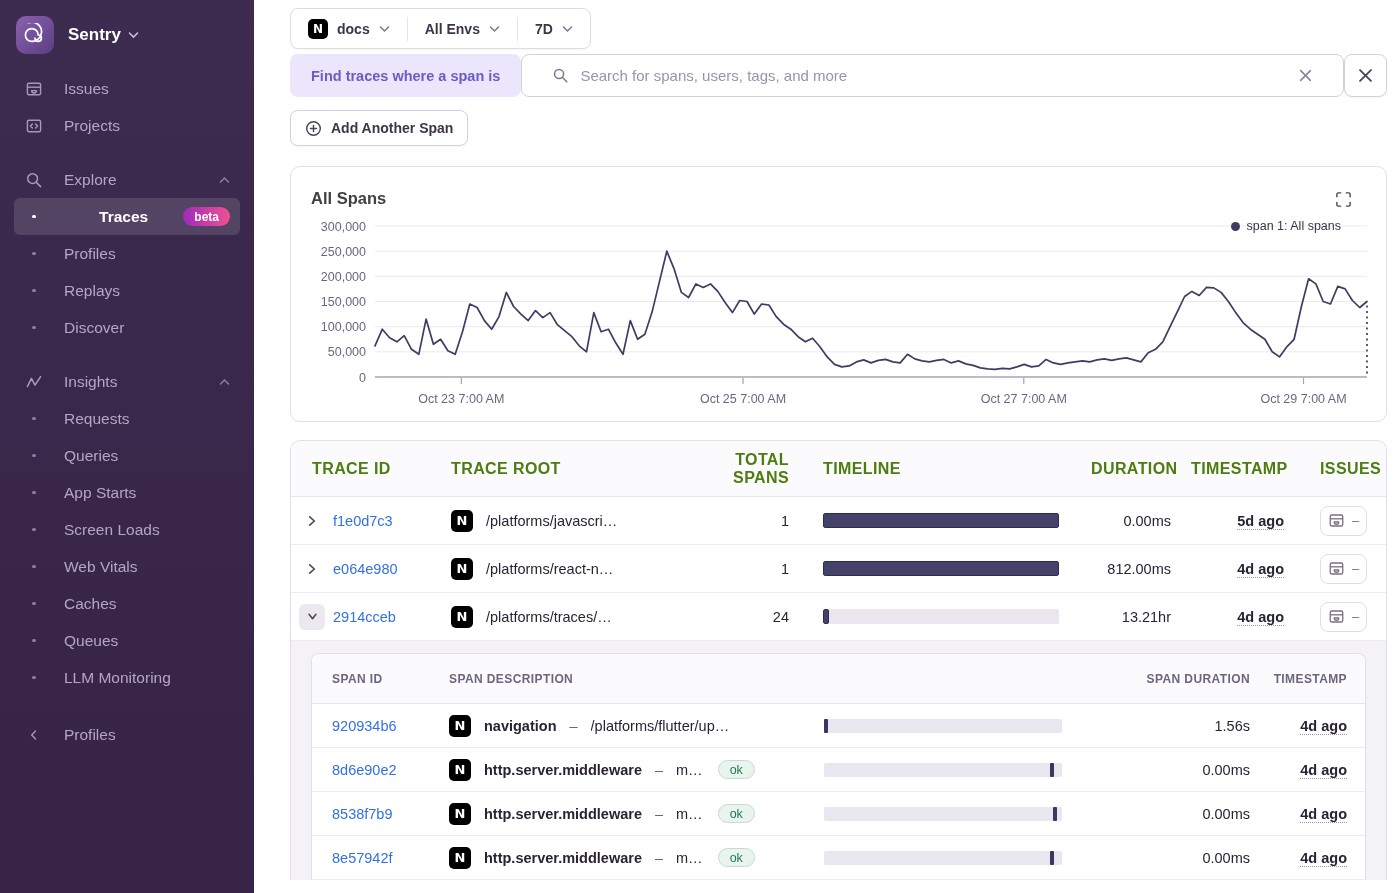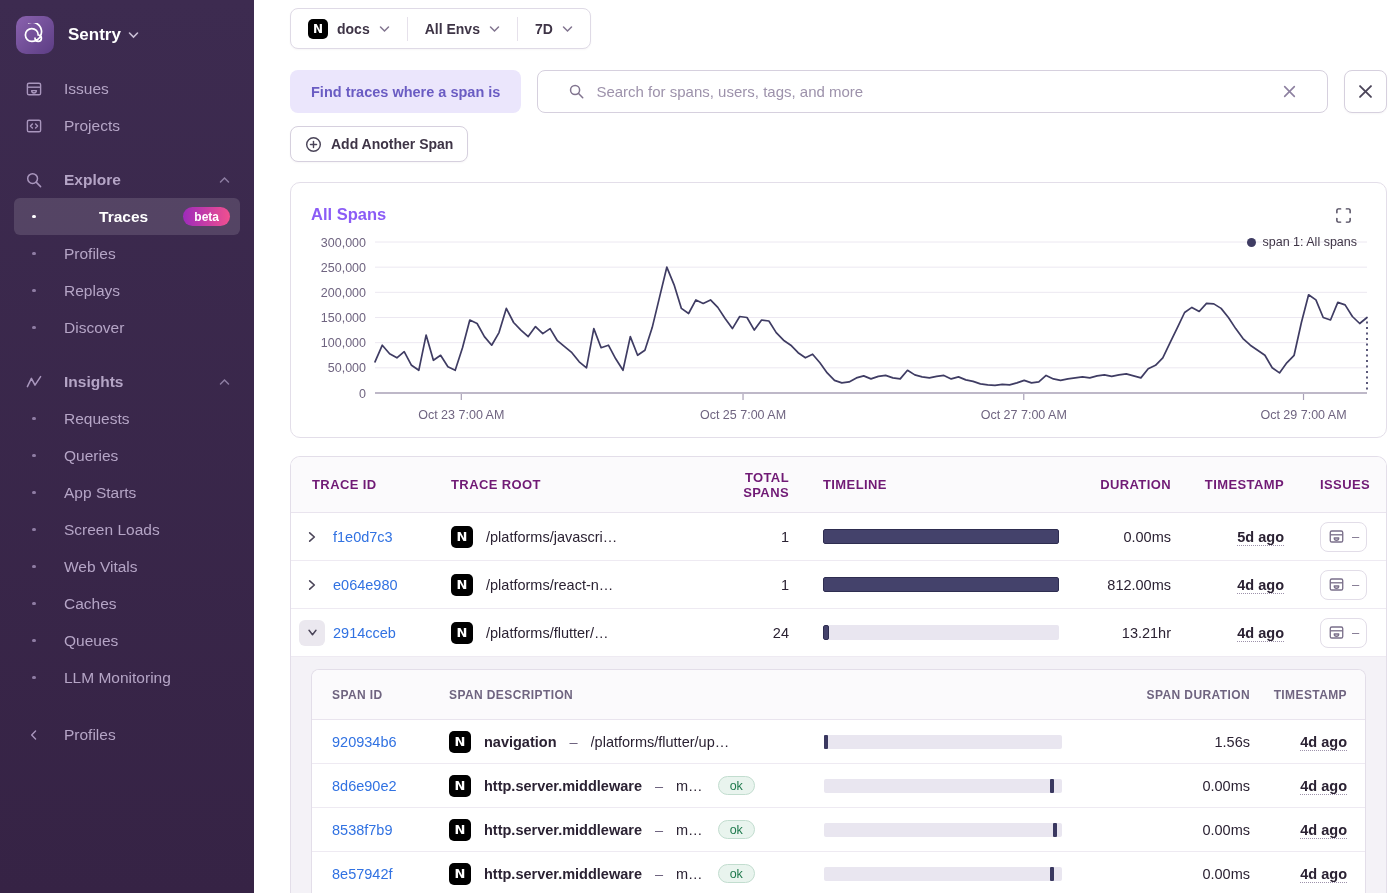--- a/index.html
+++ b/index.html
@@ -20,71 +20,71 @@
               font-size:15.5px; color:#b5a5c6; cursor:pointer; }
   .nav-item .nav-icon { width:20px; display:flex; justify-content:center; margin-right:20px; color:#a996bd; }
   .nav-item .nav-label { flex:1; white-space:nowrap; }
   .nav-item .sec-chev { color:#8d7da2; display:flex; }
   .nav-item.active { background:rgba(255,255,255,.13); color:#fff; font-weight:600;text-align:center; }
   .bullet { width:20px; display:flex; justify-content:center; margin-right:20px; }
   .bullet i { width:3.5px; height:3.5px; border-radius:50%; background:#8f7da4; }
   .nav-item.active .bullet i { background:#fff; }
   .beta-badge { background:linear-gradient(90deg,#9e2bbb,#f0508f); color:#fff; font-size:12px; font-weight:600;
                 padding:2.5px 11px; border-radius:11px; }
-  .gap-section { margin-top:17px;font-weight:bold; }
+  .gap-section { margin-top:17px; }
   .gap-footer { margin-top:38px; }
   .gap-collapse { margin-top:20px; }
 
   
   .main { flex:1; background:#fff; padding:8px 13px 0 36px; position:relative; overflow:hidden; }
 
   .topbar { display:inline-flex; align-items:center; height:41px; border:1px solid #dfdae6;
             border-radius:8px; box-shadow:0 1px 2px rgba(43,34,51,.04); background:#fff; }
   .topbar-seg { display:flex; align-items:center; gap:9px; padding:0 17px; font-weight:700; font-size:14px;
                 color:#3e3446; cursor:pointer; }
   .topbar-divider { width:1px; height:24px; background:#e6e1eb; }
   .seg-chev { color:#81748f; display:flex; }
 
   .n-badge { width:22px; height:22px; background:#000; border-radius:5px; color:#fff; font-weight:700;
              font-size:13px; display:flex; align-items:center; justify-content:center; flex-shrink:0;
              font-family:"DejaVu Sans",sans-serif; }
   .n-badge.small { width:20px; height:20px; font-size:12px; }
 
-  .search-row { display:flex; margin-top:21px; gap:16px; align-items:center;justify-content:space-between; }
+  .search-row { display:flex; margin-top:5px; align-items:center;justify-content:space-between; }
   .filter-pill { background:#ebe6fc; color:#6a5cc3; font-weight:700; font-size:14.5px; border-radius:8px;
                  display:flex; align-items:center; padding:0 21px; height:43px; white-space:nowrap; cursor:pointer; }
   .search-box { flex:1; height:43px; border:1px solid #d6d0de; border-radius:8px; display:flex;
                 align-items:center; padding:0 30px; gap:11px; background:#fff; }
   .search-box .mag { color:#81748f; display:flex; }
   .search-box input { flex:1; border:none; outline:none; font-size:15px; color:#3e3446; background:transparent; }
   .search-box input::placeholder { color:#9d92ab; }
   .clear-x { color:#8d80a0; display:flex; cursor:pointer; }
   .close-btn { width:43px; height:43px; flex-shrink:0; border:1px solid #d6d0de; border-radius:8px; background:#fff;
                display:flex; align-items:center; justify-content:center; color:#4a4458; cursor:pointer;
                box-shadow:0 1px 2px rgba(43,34,51,.04); }
   .add-span-btn { margin-top:13px; display:inline-flex; align-items:center; gap:9px; height:36px; padding:0 14px;
                   border:1px solid #d6d0de; border-radius:8px; background:#fff; font-weight:700; font-size:14px;
                   color:#3e3446; cursor:pointer; box-shadow:0 1px 2px rgba(43,34,51,.04); }
   .add-span-btn .plus { color:#4a4458; display:flex; }
 
   
   .chart-card { margin-top:20px; border:1px solid #e3dee9; border-radius:10px; position:relative;
                 height:256px; background:#fff; }
-  .chart-title { position:absolute; left:20px; top:22px; font-weight:700; font-size:16.5px; color:#8b5cf6; }
+  .chart-title { position:absolute; left:20px; top:22px; font-weight:700; font-size:16.5px; color:#404040; }
   .expand-btn { position:absolute; right:34px; top:24px; color:#4a4458; cursor:pointer; display:flex; }
-  .legend { position:absolute; right:29px; top:52px; display:flex; align-items:center; gap:6px;
+  .legend { position:absolute; right:45px; top:52px; display:flex; align-items:center; gap:6px;
             font-size:12.5px; color:#3e3446; cursor:pointer; }
   .legend-dot { width:9px; height:9px; border-radius:50%; background:#3f3c63; }
 
   
   .table-card { margin-top:18px; border:1px solid #e3dee9; border-bottom:none; border-radius:10px 10px 0 0;
                 overflow:hidden; background:#fff; }
   .t-grid { display:grid; grid-template-columns:42px 118px 250px 90px 300px 100px 95px 100px; align-items:center; }
-  .t-header { height:56px; background:#fbfafc; border-bottom:1px solid #e9e4ee; color:#701a75;
-              font-size:13px; font-weight:700; letter-spacing:.4px; }
+  .t-header { height:56px; background:#fbfafc; border-bottom:1px solid #e9e4ee; color:#4d7c0f;
+              font-size:16px; font-weight:700; letter-spacing:.4px; }
   .t-header .h-traceid { grid-column:1 / 3; padding-left:21px; }
   .t-row { height:48px; border-bottom:1px solid #eeeaf2; font-size:14.5px; color:#2b2233; }
   .c-chev { display:flex; justify-content:center; color:#4a4458; cursor:pointer; }
   .chev-box { width:26px; height:26px; background:#ebe8ef; border-radius:6px; display:flex;
               align-items:center; justify-content:center; }
   .link { color:#3172e2; cursor:pointer; text-decoration:none; }
   .root-cell { display:flex; align-items:center; gap:13px; overflow:hidden; }
   .root-path { white-space:nowrap; overflow:hidden; }
   .num-right { text-align:right; }
   .pad-r20 { padding-right:20px; }
@@ -474,21 +474,21 @@
             <div class="c-chev">
               <span class="chev-box">
                 <svg width="13" height="13" viewBox="0 0 15 15" fill="none" stroke="currentColor" stroke-width="1.7" stroke-linecap="round" stroke-linejoin="round">
                   <polyline points="3.5,5 7.5,10 11.5,5"></polyline>
                 </svg>
               </span>
             </div>
             <a class="link">2914cceb</a>
             <div class="root-cell">
               <span class="n-badge">N</span>
-              <span class="root-path">/platforms/flutter/…</span>
+              <span class="root-path">/platforms/traces/…</span>
             </div>
             <div class="num-right pad-r2">24</div>
             <div class="tl-cell">
               <div class="tl-bar">
                 <div class="tl-fill" style="width: 2.5%;"></div>
               </div>
             </div>
             <div class="num-right pad-r20">13.21hr</div>
             <div class="num-right pad-r2"><span class="ts-underline">4d ago</span></div>
             <div class="issues-cell">

